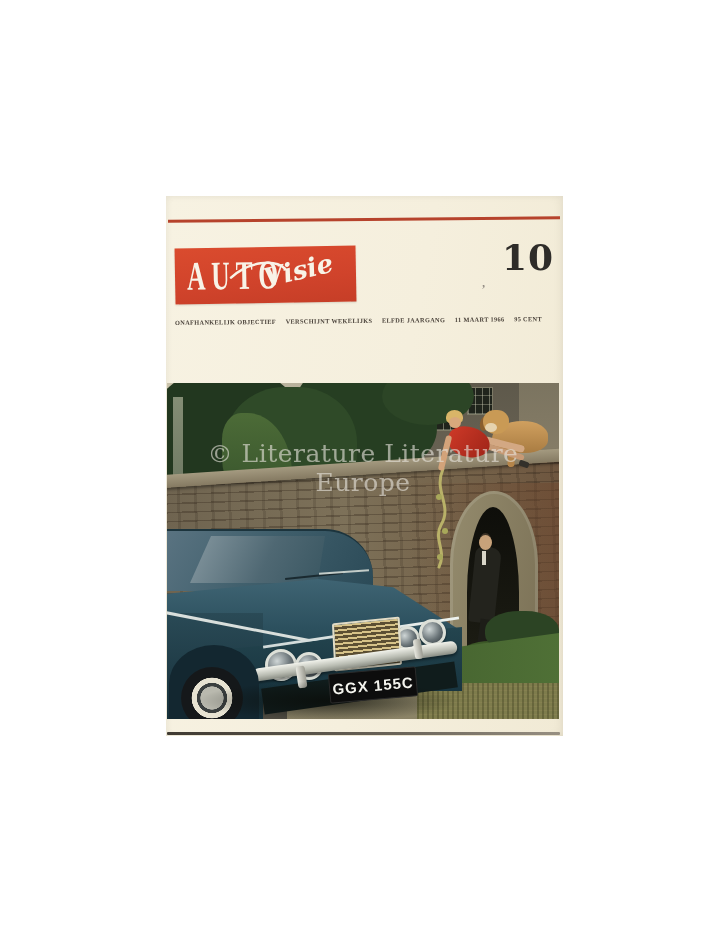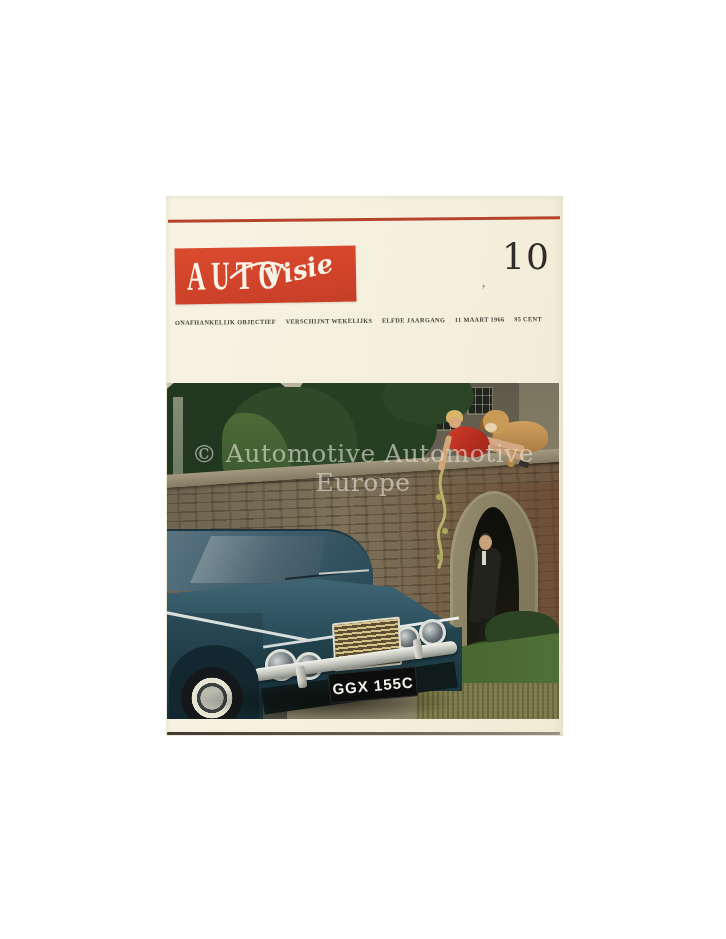--- a/index.html
+++ b/index.html
@@ -20,21 +20,21 @@
               transform:rotate(-1deg); box-shadow:0 1px 2px rgba(0,0,0,.12); }
   .logo-auto { position:absolute; left:12px; top:5px; color:#f8f3e7;
                font-family:"Liberation Serif",serif; font-weight:bold; font-size:30px;
                letter-spacing:7px; transform:scale(0.85,1.35); transform-origin:left top; }
   .logo-visie { position:absolute; left:88px; top:9px; color:#f8f3e7;
                 font-family:"DejaVu Serif",serif; font-style:italic; font-weight:bold;
                 font-size:26px; transform:rotate(-12deg); }
   .swash { position:absolute; left:52px; top:6px; width:70px; height:30px; }
 
   .issue { position:absolute; left:336px; top:46px; color:#2e2c29;
-           font-family:"DejaVu Serif",serif; font-weight:normal; font-size:36px;
+           font-family:"DejaVu Serif",serif; font-weight:bold; font-size:36px;
            line-height:0.85; letter-spacing:1px; }
   .stray { position:absolute; left:315px; top:86px; color:#8a847c; font-size:15px; }
 
   .tagline { position:absolute; left:9px; top:121px; width:367px; display:flex;
              justify-content:space-between; white-space:nowrap;
              font-family:"Liberation Serif",serif; font-weight:bold; font-size:6.3px;
              letter-spacing:0.35px; color:#4b433b; transform:rotate(-0.6deg); }
 
   
   .photo { position:absolute; left:1px; top:187px; width:392px; height:336px;
@@ -283,18 +283,18 @@
       <div class="hl hl-ro"></div>
       <div class="grille"></div>
       <div class="bumper"></div>
       <div class="ovr1"></div>
       <div class="ovr2"></div>
       <div class="plate">GGX 155C</div>
       <div class="wheel-arch"></div>
       <div class="wheel"></div>
       <div class="car-shadow"></div>
 
-      <div class="watermark">© Automotive Automotive Europe</div>
+      <div class="watermark">© Literature Literature Europe</div>
     </div>
 
     <div class="bottom-edge"></div>
   </div>
 </div>
 
 </body></html>

